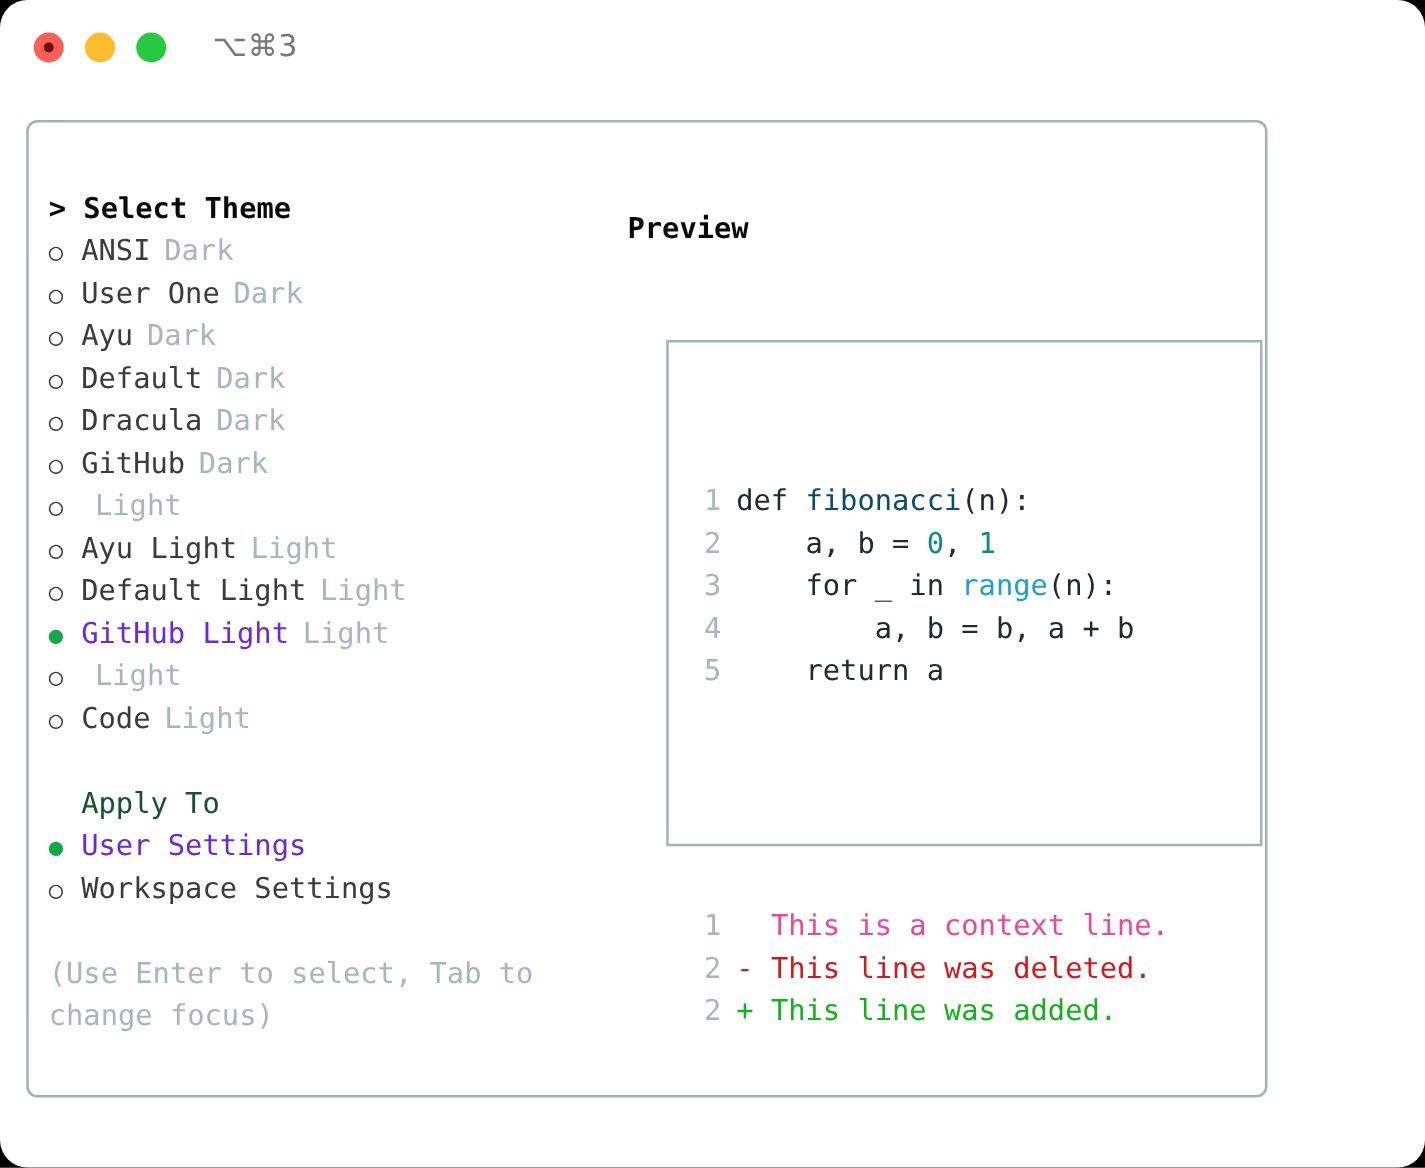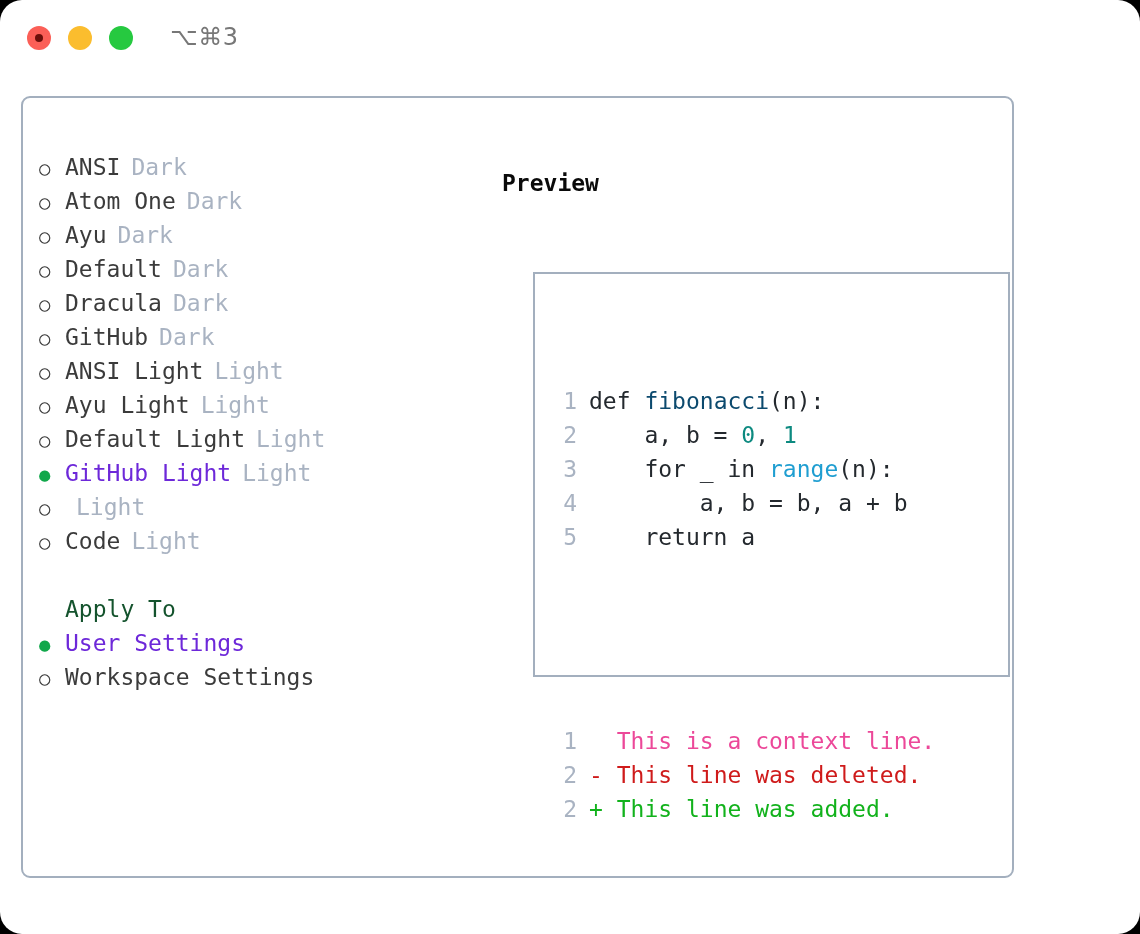--- a/index.html
+++ b/index.html
@@ -191,43 +191,45 @@
       <span class="dot dot-red"></span>
       <span class="dot dot-yellow"></span>
       <span class="dot dot-green"></span>
     </div>
     <div class="shortcut">⌥⌘3</div>
   </div>
 
   <div class="panel">
 
     <div class="col-left">
+      <div class="section-title">&gt; Select Theme</div>
       <div id="theme-list">
           <div class="opt-row"><span class="bullet">○</span><span class="opt-label">ANSI</span><span class="opt-tag">Dark</span></div>
-          <div class="opt-row"><span class="bullet">○</span><span class="opt-label">Atom One</span><span class="opt-tag">Dark</span></div>
+          <div class="opt-row"><span class="bullet">○</span><span class="opt-label">User One</span><span class="opt-tag">Dark</span></div>
           <div class="opt-row"><span class="bullet">○</span><span class="opt-label">Ayu</span><span class="opt-tag">Dark</span></div>
           <div class="opt-row"><span class="bullet">○</span><span class="opt-label">Default</span><span class="opt-tag">Dark</span></div>
           <div class="opt-row"><span class="bullet">○</span><span class="opt-label">Dracula</span><span class="opt-tag">Dark</span></div>
           <div class="opt-row"><span class="bullet">○</span><span class="opt-label">GitHub</span><span class="opt-tag">Dark</span></div>
-          <div class="opt-row"><span class="bullet">○</span><span class="opt-label">ANSI Light</span><span class="opt-tag">Light</span></div>
+          <div class="opt-row"><span class="bullet">○</span><span class="opt-tag">Light</span></div>
           <div class="opt-row"><span class="bullet">○</span><span class="opt-label">Ayu Light</span><span class="opt-tag">Light</span></div>
           <div class="opt-row"><span class="bullet">○</span><span class="opt-label">Default Light</span><span class="opt-tag">Light</span></div>
           <div class="opt-row selected"><span class="bullet sel">●</span><span class="opt-label">GitHub Light</span><span class="opt-tag">Light</span></div>
           <div class="opt-row"><span class="bullet">○</span><span class="opt-tag">Light</span></div>
           <div class="opt-row"><span class="bullet">○</span><span class="opt-label">Code</span><span class="opt-tag">Light</span></div>
         </div>
 
       <div class="spacer-sm"></div>
 
       <div class="subhead">Apply To</div>
       <div id="apply-list">
           <div class="opt-row selected"><span class="bullet sel">●</span><span class="opt-label">User Settings</span></div>
           <div class="opt-row"><span class="bullet">○</span><span class="opt-label">Workspace Settings</span></div>
         </div>
 
+      <div class="hint">(Use Enter to select, Tab to change focus)</div>
     </div>
 
     <div class="col-right">
       <div class="section-title">Preview</div>
 
       <div class="preview-box">
         <div class="code">
           <div id="code-lines"><div class="code-line"><span class="lineno">1</span><span><span class="tok-kw">def </span><span class="tok-fn">fibonacci</span><span class="tok-plain">(n):</span></span></div><div class="code-line"><span class="lineno">2</span><span><span class="tok-plain">    a, b = </span><span class="tok-num">0</span><span class="tok-plain">, </span><span class="tok-num">1</span></span></div><div class="code-line"><span class="lineno">3</span><span><span class="tok-plain">    for _ in </span><span class="tok-call">range</span><span class="tok-plain">(n):</span></span></div><div class="code-line"><span class="lineno">4</span><span><span class="tok-plain">        a, b = b, a + b</span></span></div><div class="code-line"><span class="lineno">5</span><span><span class="tok-plain">    return a</span></span></div></div>
           <div class="blankline"></div>
           <div id="diff-lines"><div class="code-line"><span class="lineno">1</span><span class="diff-ctx"> </span><span class="diff-ctx"> This is a context line.</span></div><div class="code-line"><span class="lineno">2</span><span class="diff-del">-</span><span class="diff-del"> This line was deleted.</span></div><div class="code-line"><span class="lineno">2</span><span class="diff-add">+</span><span class="diff-add"> This line was added.</span></div></div>

